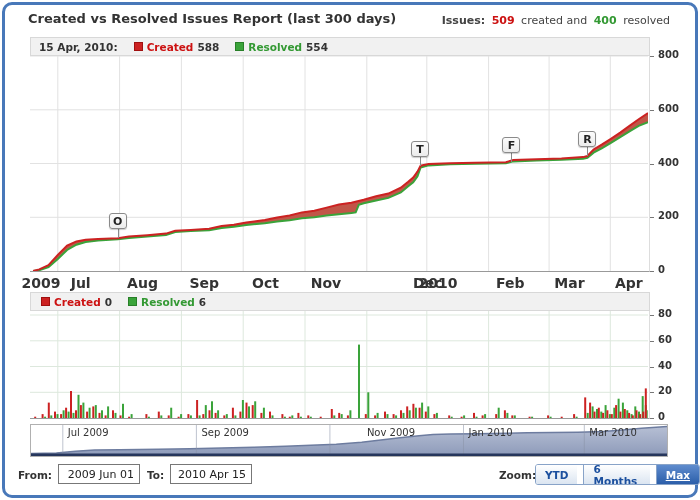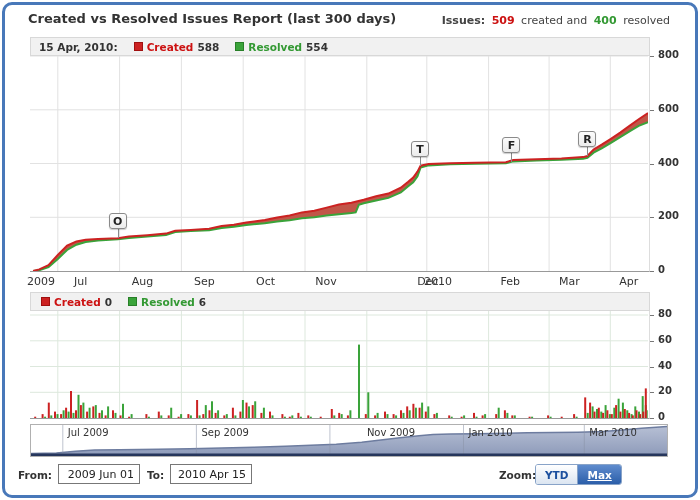--- a/index.html
+++ b/index.html
@@ -24,36 +24,36 @@
           border-bottom: 1px solid #999; border-right: 1px solid #ddd; }
   #main-plot { top: 56px; height: 216px; }
   #bar-plot { top: 311px; height: 108px; }
   .plot svg { position: absolute; left: 0; top: 0; }
   .yaxis { position: absolute; left: 650px; width: 45px; }
   #main-yaxis { top: 56px; height: 216px; }
   #bar-yaxis { top: 311px; height: 108px; }
   .ytick { position: absolute; left: 0; width: 4px; height: 1px; background: #777; }
   .ylab { position: absolute; left: 8px; font-size: 10px; font-weight: bold; color: #333; }
   .xlabels { position: absolute; left: 30px; top: 275px; width: 620px; height: 14px; }
-  .xlab { position: absolute; top: 0; transform: translateX(-50%); font-size: 11px; font-weight: normal;
+  .xlab { position: absolute; top: 0; transform: translateX(-50%); font-size: 14px; font-weight: bold;
           color: #333; white-space: nowrap; text-align: right; }
   .flag { position: absolute; width: 18px; height: 16px; background: linear-gradient(#fcfcfc,#ececec);
           border: 1px solid #8a8a8a; border-radius: 3px; text-align: center;
           font-size: 11px; font-weight: bold; line-height: 15px; color: #222;
           box-shadow: 0 1px 1px rgba(0,0,0,.2); cursor: pointer; }
   .flag-stem { position: absolute; width: 1px; background: #8a8a8a; }
   #nav { position: absolute; left: 30px; top: 424px; width: 638px; height: 33px;
          border: 1px solid #b0b0b0; background: #fff; cursor: pointer; text-align: center; }
   #nav svg { position: absolute; left: 0; top: 0; }
   .navlab { position: absolute; top: 2px; font-size: 10px; color: #333; white-space: nowrap; }
   .flabel { position: absolute; top: 469px; font-size: 10.5px; font-weight: bold; color: #333; }
   input.date { position: absolute; top: 464px; height: 20px; width: 82px; border: 1px solid #777;
                font-family: "DejaVu Sans", sans-serif; font-size: 11px; padding: 0 5px; color: #222; background: #fff; text-align: right; }
   .zoom-group { position: absolute; left: 535px; top: 464px; display: flex; height: 21px;
-                border: 1px solid #88a3c8; border-radius: 3px; overflow: hidden; }
+                border: 1px solid #88a3c8; border-radius: 3px; overflow: hidden; gap: 6px; }
   .zbtn { display: flex; align-items: center; padding: 0 9px; font-size: 10.5px; font-weight: bold;
           color: #1b4f9e; background: linear-gradient(#ffffff, #dbe5f1); border-left: 1px solid #88a3c8;
           cursor: pointer; }
   .zbtn:first-child { border-left: none; }
   .zbtn.selected { background: linear-gradient(#5f8cce, #2b5ea9); color: #fff; text-decoration: underline; text-align: right; }
 </style>
 </head>
 <body>
 
 <div class="frame"></div>
@@ -354,14 +354,15 @@
 </div>
 
 <div class="flabel" style="left:18px">From:</div>
 <input class="date" style="left: 58px;" value="2009 Jun 01">
 <div class="flabel" style="left:147px">To:</div>
 <input class="date" style="left: 170px;" value="2010 Apr 15">
 
 <div class="flabel" style="left:499px">Zoom:</div>
 <div class="zoom-group">
   <div class="zbtn">YTD</div>
+  <div class="zbtn">6 Months</div>
   <div class="zbtn selected">Max</div>
 </div>
 
 </body></html>

